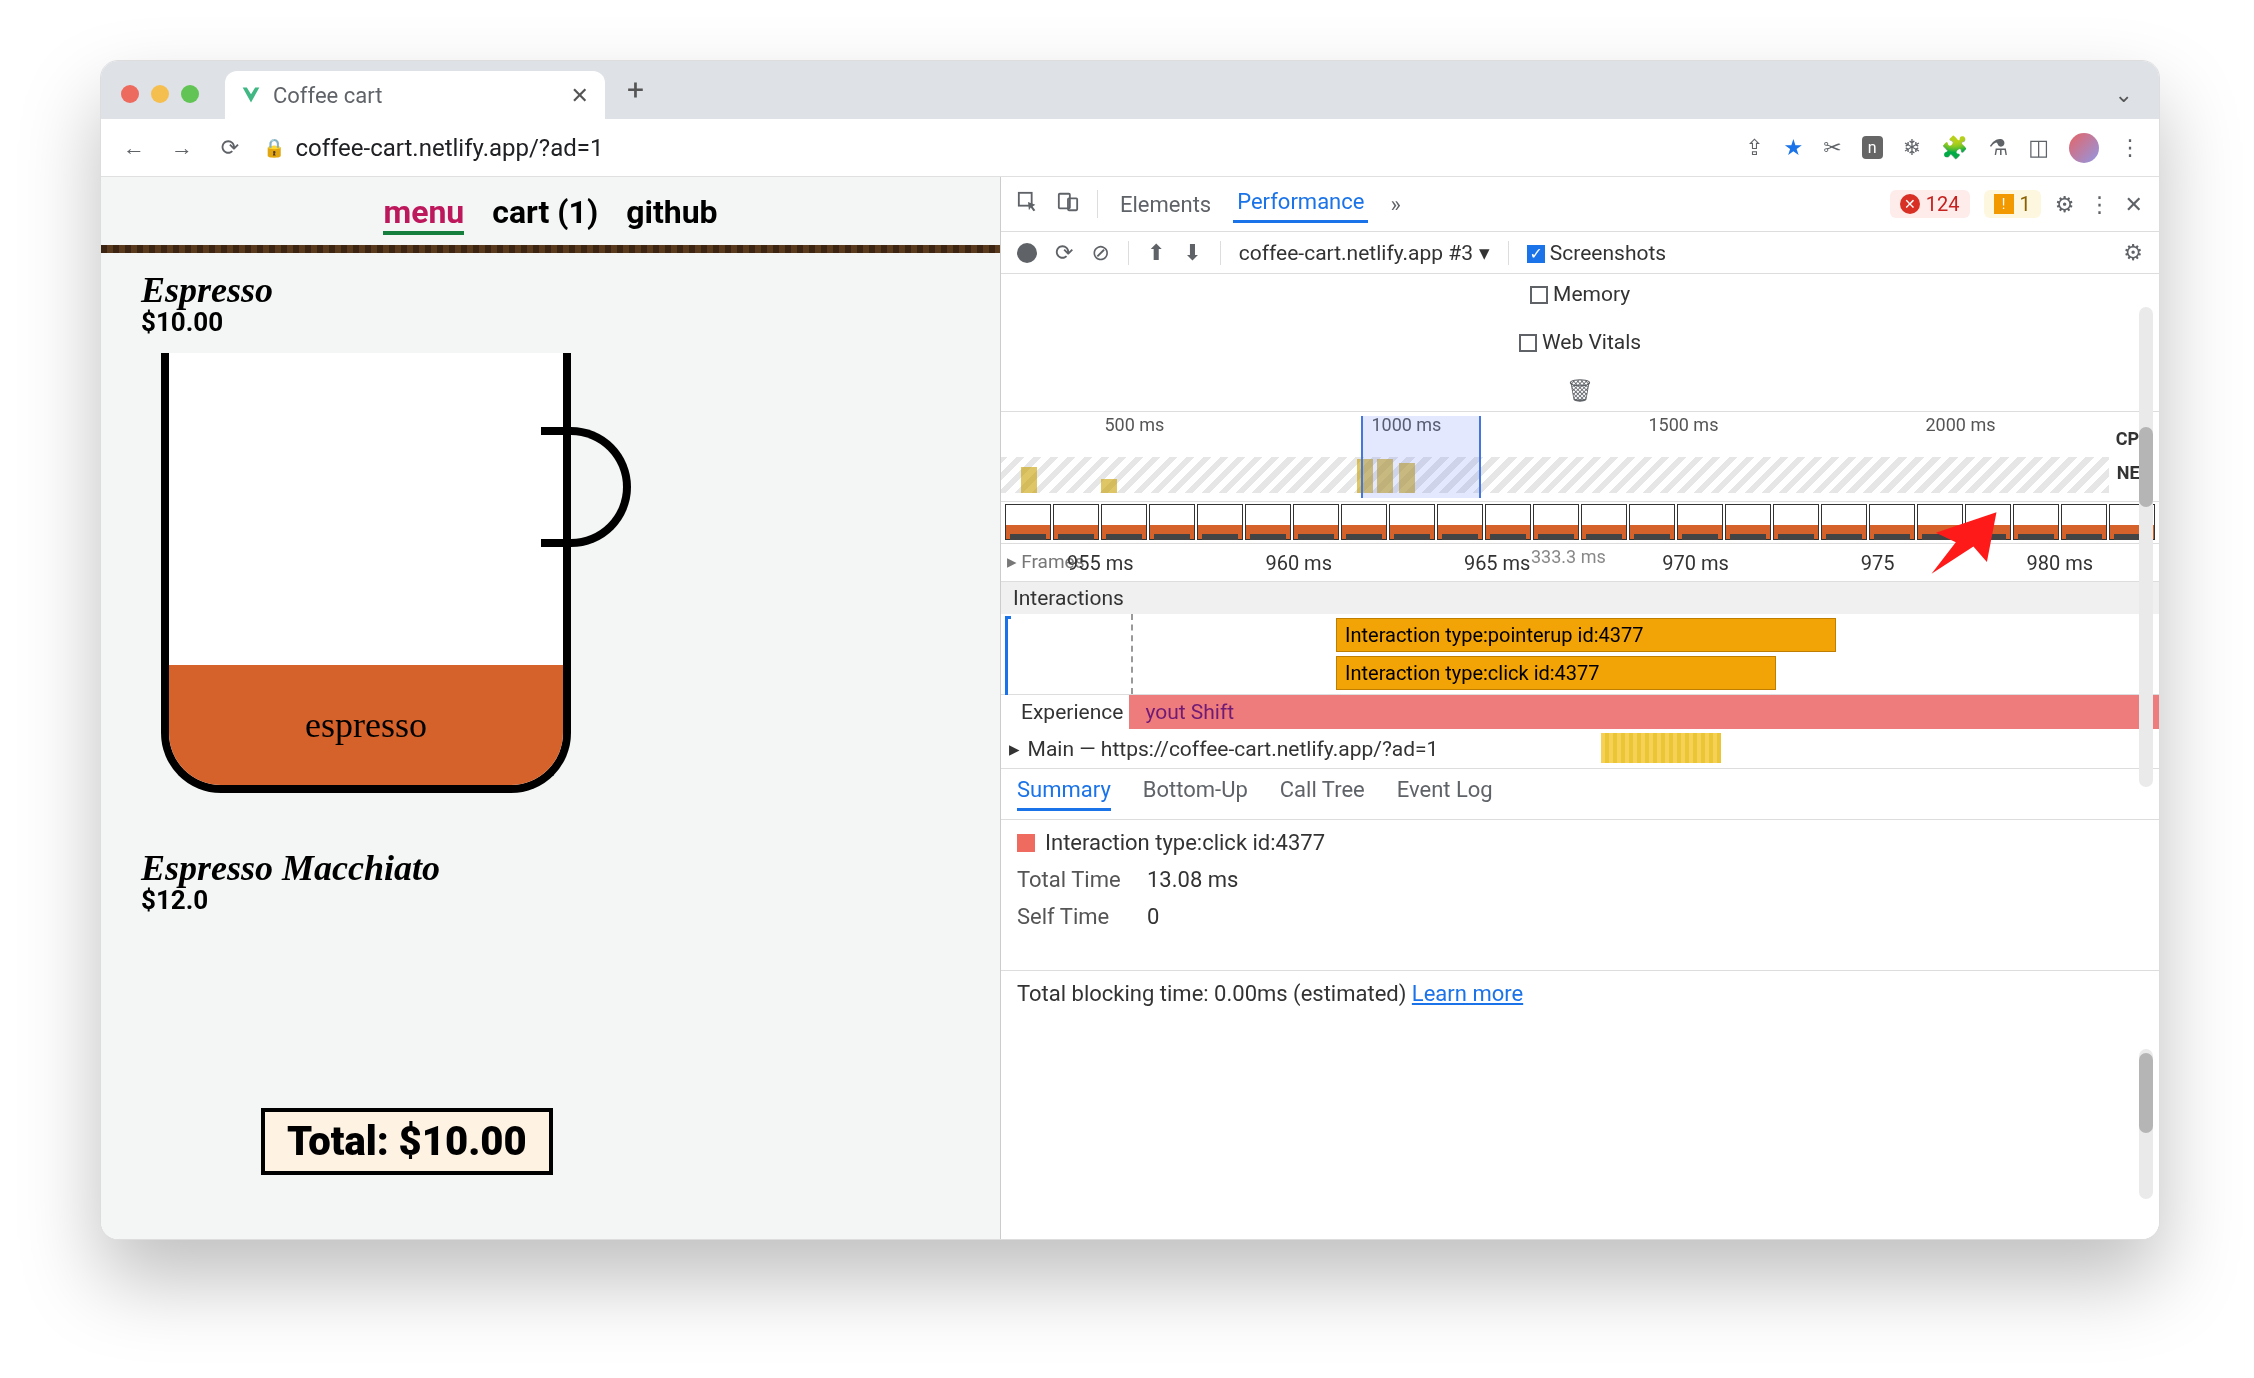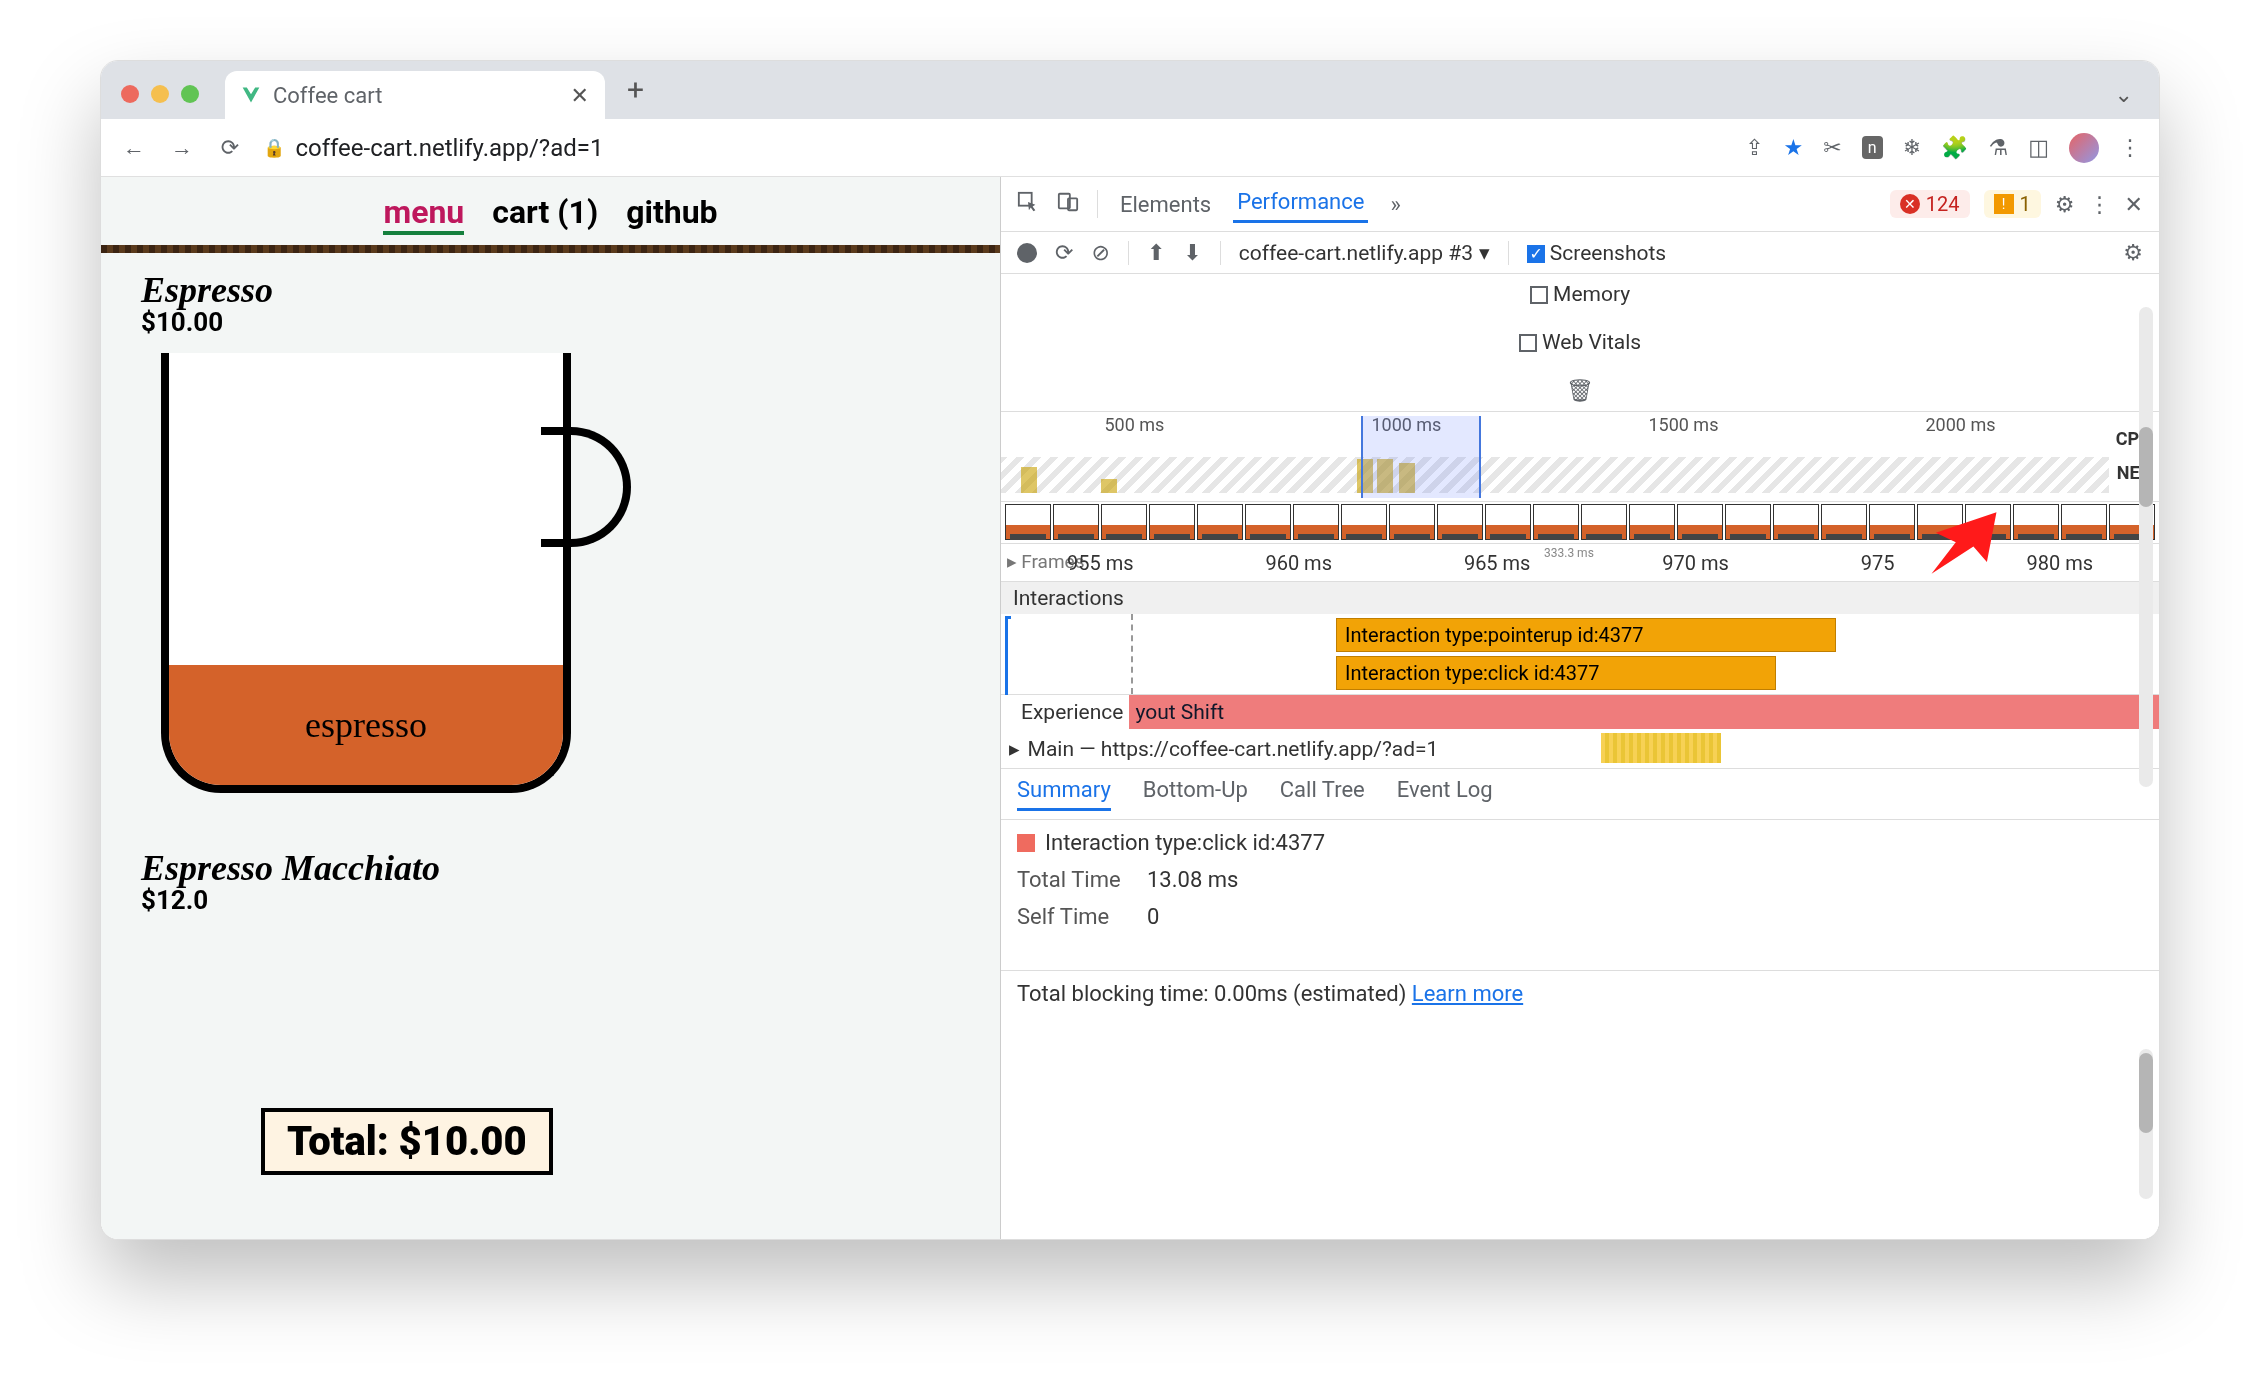--- a/index.html
+++ b/index.html
@@ -66,21 +66,21 @@
 .over-g{position:absolute;left:0;right:50px;bottom:8px;height:36px;background:repeating-linear-gradient(-45deg,#e6e6e6 0 6px,#fff 6px 12px);}
 .over-g .bar{position:absolute;bottom:0;width:16px;background:rgba(200,160,0,0.6);}
 
 .filmstrip{height:42px;border-bottom:1px solid #ddd;display:flex;gap:2px;overflow:hidden;padding:2px 4px;background:#fff;}
 .frame{flex:0 0 46px;height:36px;border:1px solid #333;background:linear-gradient(#fff 60%,#d4622a 60%);position:relative;}
 .frame::after{content:"";position:absolute;left:4px;right:4px;bottom:-1px;height:6px;background:#444;}
 
 .zoom-ruler{height:38px;border-bottom:1px solid #ddd;display:flex;align-items:center;font-size:20px;color:#333;position:relative;}
 .zoom-ruler .frlabel{position:absolute;left:6px;top:6px;font-size:19px;color:#777;}
 .zoom-ruler .ticks2{position:absolute;left:0;right:0;display:flex;justify-content:space-around;}
-.fps{position:absolute;left:530px;top:2px;font-size:12px;color:#888;margin-left:13px;}
+.fps{position:absolute;left:530px;top:2px;font-size:18px;color:#888;}
 
 .track-area { position:relative; border-bottom:1px solid #ddd; }
 .track-label{padding:4px 12px;font-size:21px;background:#f0f0f0;}
 .inter-rows{position:relative;height:80px;background:#fff;}
 .inter-bar{position:absolute;height:34px;background:#f2a306;border:1px solid #c07e00;display:flex;align-items:center;padding:0 8px;font-size:20px;color:#000;overflow:hidden;white-space:nowrap;}
 .marker-line{position:absolute;left:130px;top:0;bottom:0;width:0;border-left:2px dashed #999;}
 .blue-bracket{position:absolute;left:4px;top:2px;width:6px;height:96px;border:3px solid #1a73e8;border-right:none;}
 
 .exp-row{display:flex;align-items:center;background:#ef7c7c;height:34px;position:relative;}
 .exp-row .lbl{background:#fff;padding:0 6px 0 20px;height:100%;display:flex;align-items:center;}
@@ -304,21 +304,21 @@
           <div class="marker-line"></div>
           <div class="inter-bar" style="left:335px;top:4px;width:500px">Interaction type:pointerup id:4377</div>
           <div class="inter-bar" style="left:335px;top:42px;width:440px">Interaction type:click id:4377</div>
         </div>
       </div>
 
       <div class="exp-row">
         <span class="lbl">
               <span>Experience</span>
             </span>
-        <span style="padding-left:6px;color:#0f172a">yout Shift</span>
+        <span style="padding-left:16px;color:#701a75">yout Shift</span>
       </div>
 
       <div class="main-row">
         <span>▸</span>
         <span>Main — https://coffee-cart.netlify.app/?ad=1</span>
         <div class="yellows"></div>
       </div>
 
       <div class="dev-sub-tabs">
         <span class="act">Summary</span>

